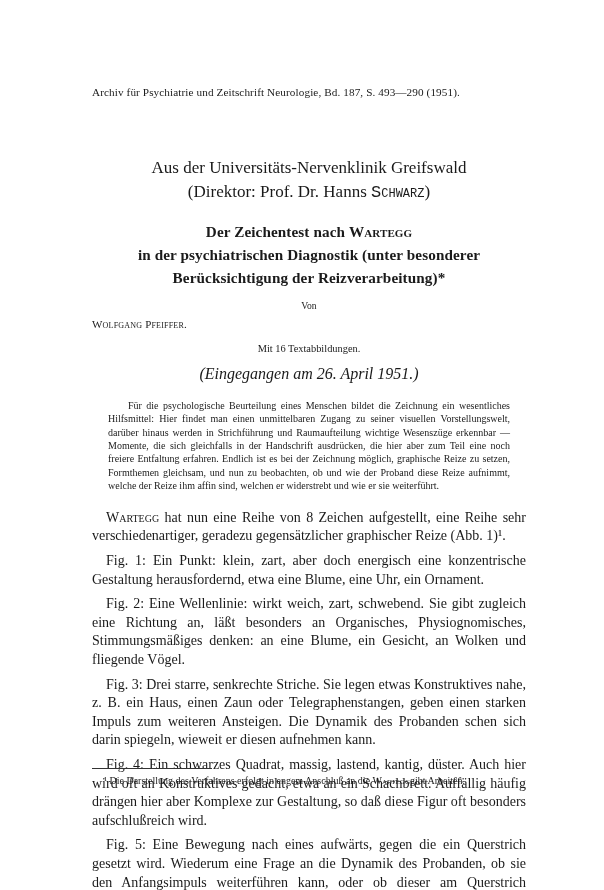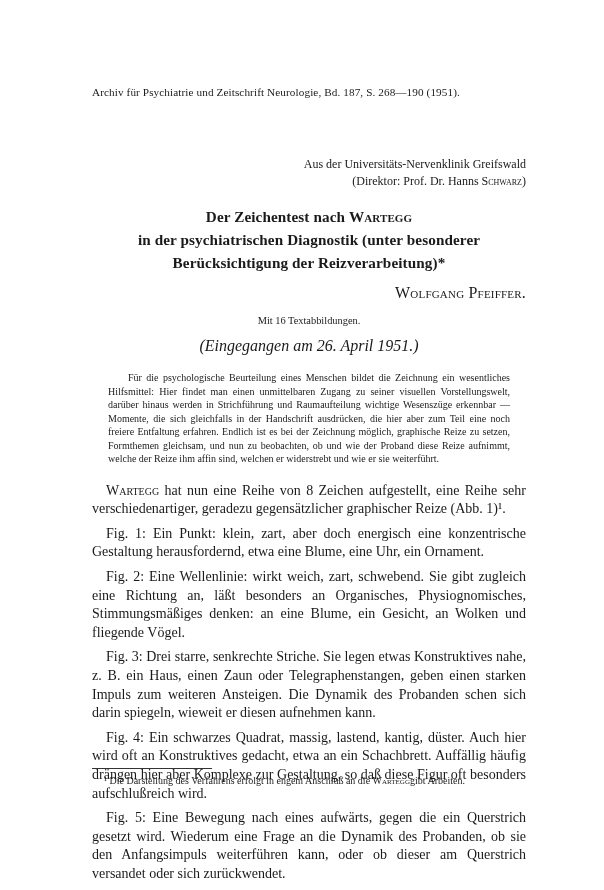--- a/index.html
+++ b/index.html
@@ -21,47 +21,48 @@
     box-sizing: border-box;
     padding: 86px 78px 0 92px;
   }
   .journal-line {
     font-size: 11.2px;
     letter-spacing: 0.1px;
     margin: 0 0 58px 0;
     white-space: nowrap;
   }
   .affiliation {
-    text-align: right;
-    font-size: 12px;
+    text-align: center;
+    font-size: 17px;
     line-height: 1.42;
     margin: 0 0 16px 0;
   }
   .affiliation .sc {
     font-variant: small-caps;
+    font-family: Liberation Mono, monospace;
   }
   h1.title {
     text-align: center;
     font-size: 15.2px;
     font-weight: bold;
     line-height: 1.5;
     margin: 0 0 10px 0;
     letter-spacing: 0.1px;
   }
   h1.title .sc {
     font-variant: small-caps;
   }
   .byline-von {
     text-align: center;
     font-size: 9.6px;
     margin: 0 0 7px 0;
   }
   .byline-author {
-    text-align: right;
-    font-size: 16px;
+    text-align: left;
+    font-size: 11px;
     font-variant: small-caps;
     margin: 0 0 13px 0;
     letter-spacing: 0.2px;
   }
   .figures-note {
     text-align: center;
     font-size: 10.4px;
     margin: 0 0 11px 0;
   }
   .received {
@@ -112,33 +113,34 @@
   }
   .footnote .marker {
     vertical-align: baseline;
   }
 </style>
 </head>
 <body>
 
 <div class="page">
 
-  <div class="journal-line">Archiv für Psychiatrie und Zeitschrift Neurologie, Bd. 187, S. 268—190 (1951).</div>
+  <div class="journal-line">Archiv für Psychiatrie und Zeitschrift Neurologie, Bd. 187, S. 493—290 (1951).</div>
 
   <div class="affiliation">
     <div>Aus der Universitäts-Nervenklinik Greifswald</div>
     <div><span>(Direktor: Prof. Dr. Hanns </span><span class="sc">Schwarz</span><span>)</span></div>
   </div>
 
   <h1 class="title">
     <span>Der Zeichentest nach </span><span class="sc">Wartegg</span><br>
     <span>in der psychiatrischen Diagnostik (unter besonderer</span><br>
     <span>Berücksichtigung der Reizverarbeitung)*</span>
   </h1>
 
+  <div class="byline-von">Von</div>
   <div class="byline-author">Wolfgang Pfeiffer.</div>
   <div class="figures-note">Mit 16 Textabbildungen.</div>
   <div class="received">(Eingegangen am 26. April 1951.)</div>
 
   <p class="body">Für die psychologische Beurteilung eines Menschen bildet die Zeichnung ein wesentliches Hilfsmittel: Hier findet man einen unmittelbaren Zugang zu seiner visuellen Vorstellungswelt, darüber hinaus werden in Strichführung und Raumaufteilung wichtige Wesenszüge erkennbar — Momente, die sich gleichfalls in der Handschrift ausdrücken, die hier aber zum Teil eine noch freiere Entfaltung erfahren. Endlich ist es bei der Zeichnung möglich, graphische Reize zu setzen, Formthemen gleichsam, und nun zu beobachten, ob und wie der Proband diese Reize aufnimmt, welche der Reize ihm affin sind, welchen er widerstrebt und wie er sie weiterführt.</p>
 
   <p class="small"><span class="sc">Wartegg</span><span> hat nun eine Reihe von 8 Zeichen aufgestellt, eine Reihe sehr verschiedenartiger, geradezu gegensätzlicher graphischer Reize (Abb. 1)¹.</span></p>
 
   <p class="small">Fig. 1: Ein Punkt: klein, zart, aber doch energisch eine konzentrische Gestaltung herausfordernd, etwa eine Blume, eine Uhr, ein Ornament.</p>
   <p class="small">Fig. 2: Eine Wellenlinie: wirkt weich, zart, schwebend. Sie gibt zugleich eine Richtung an, läßt besonders an Organisches, Physiognomisches, Stimmungsmäßiges denken: an eine Blume, ein Gesicht, an Wolken und fliegende Vögel.</p>

